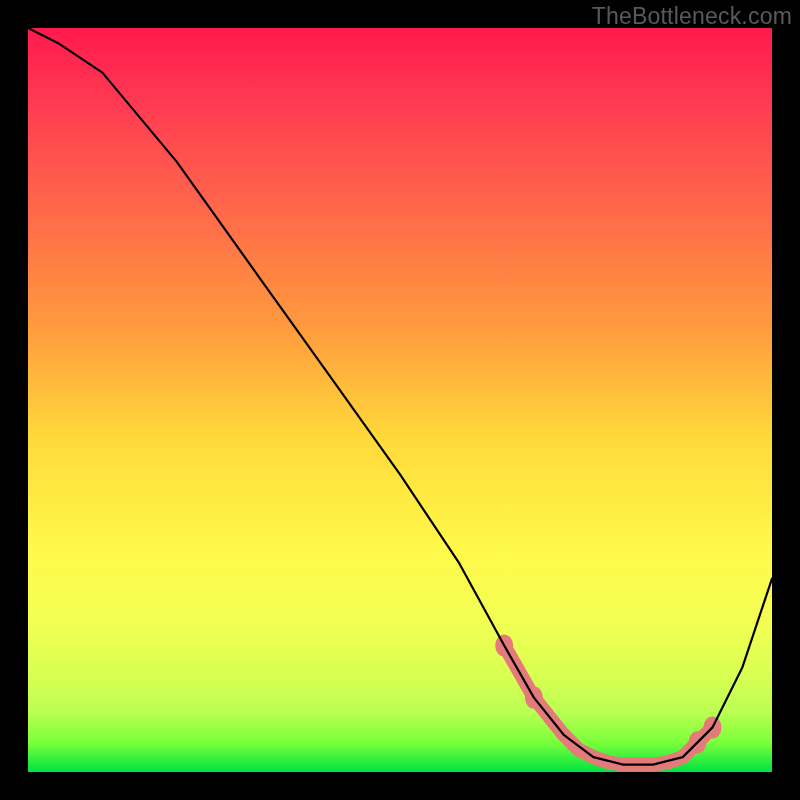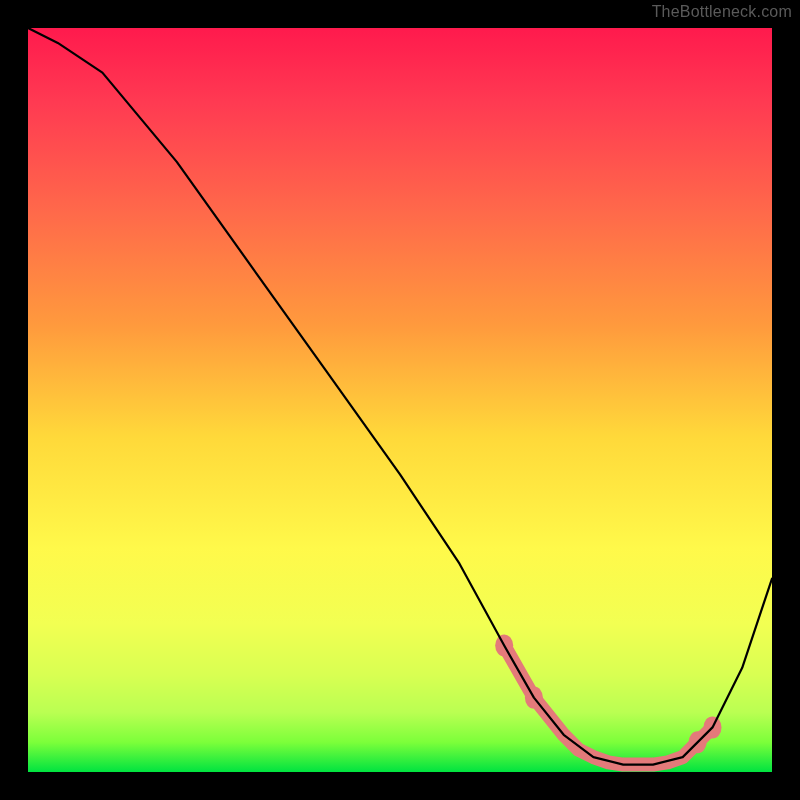--- a/index.html
+++ b/index.html
@@ -10,21 +10,21 @@
     background: #000;
     font-family: Arial, sans-serif;
     position: relative;
     overflow: hidden;
   }
   .watermark {
     position: absolute;
     top: 3px;
     right: 8px;
     color: #5a5a5a;
-    font-size: 16px;
+    font-size: 23px;
     font-weight: 500;
     letter-spacing: 0.2px;
     z-index: 10;
   }
   .plot-area {
     position: absolute;
     left: 28px;
     top: 28px;
     width: 744px;
     height: 744px;

